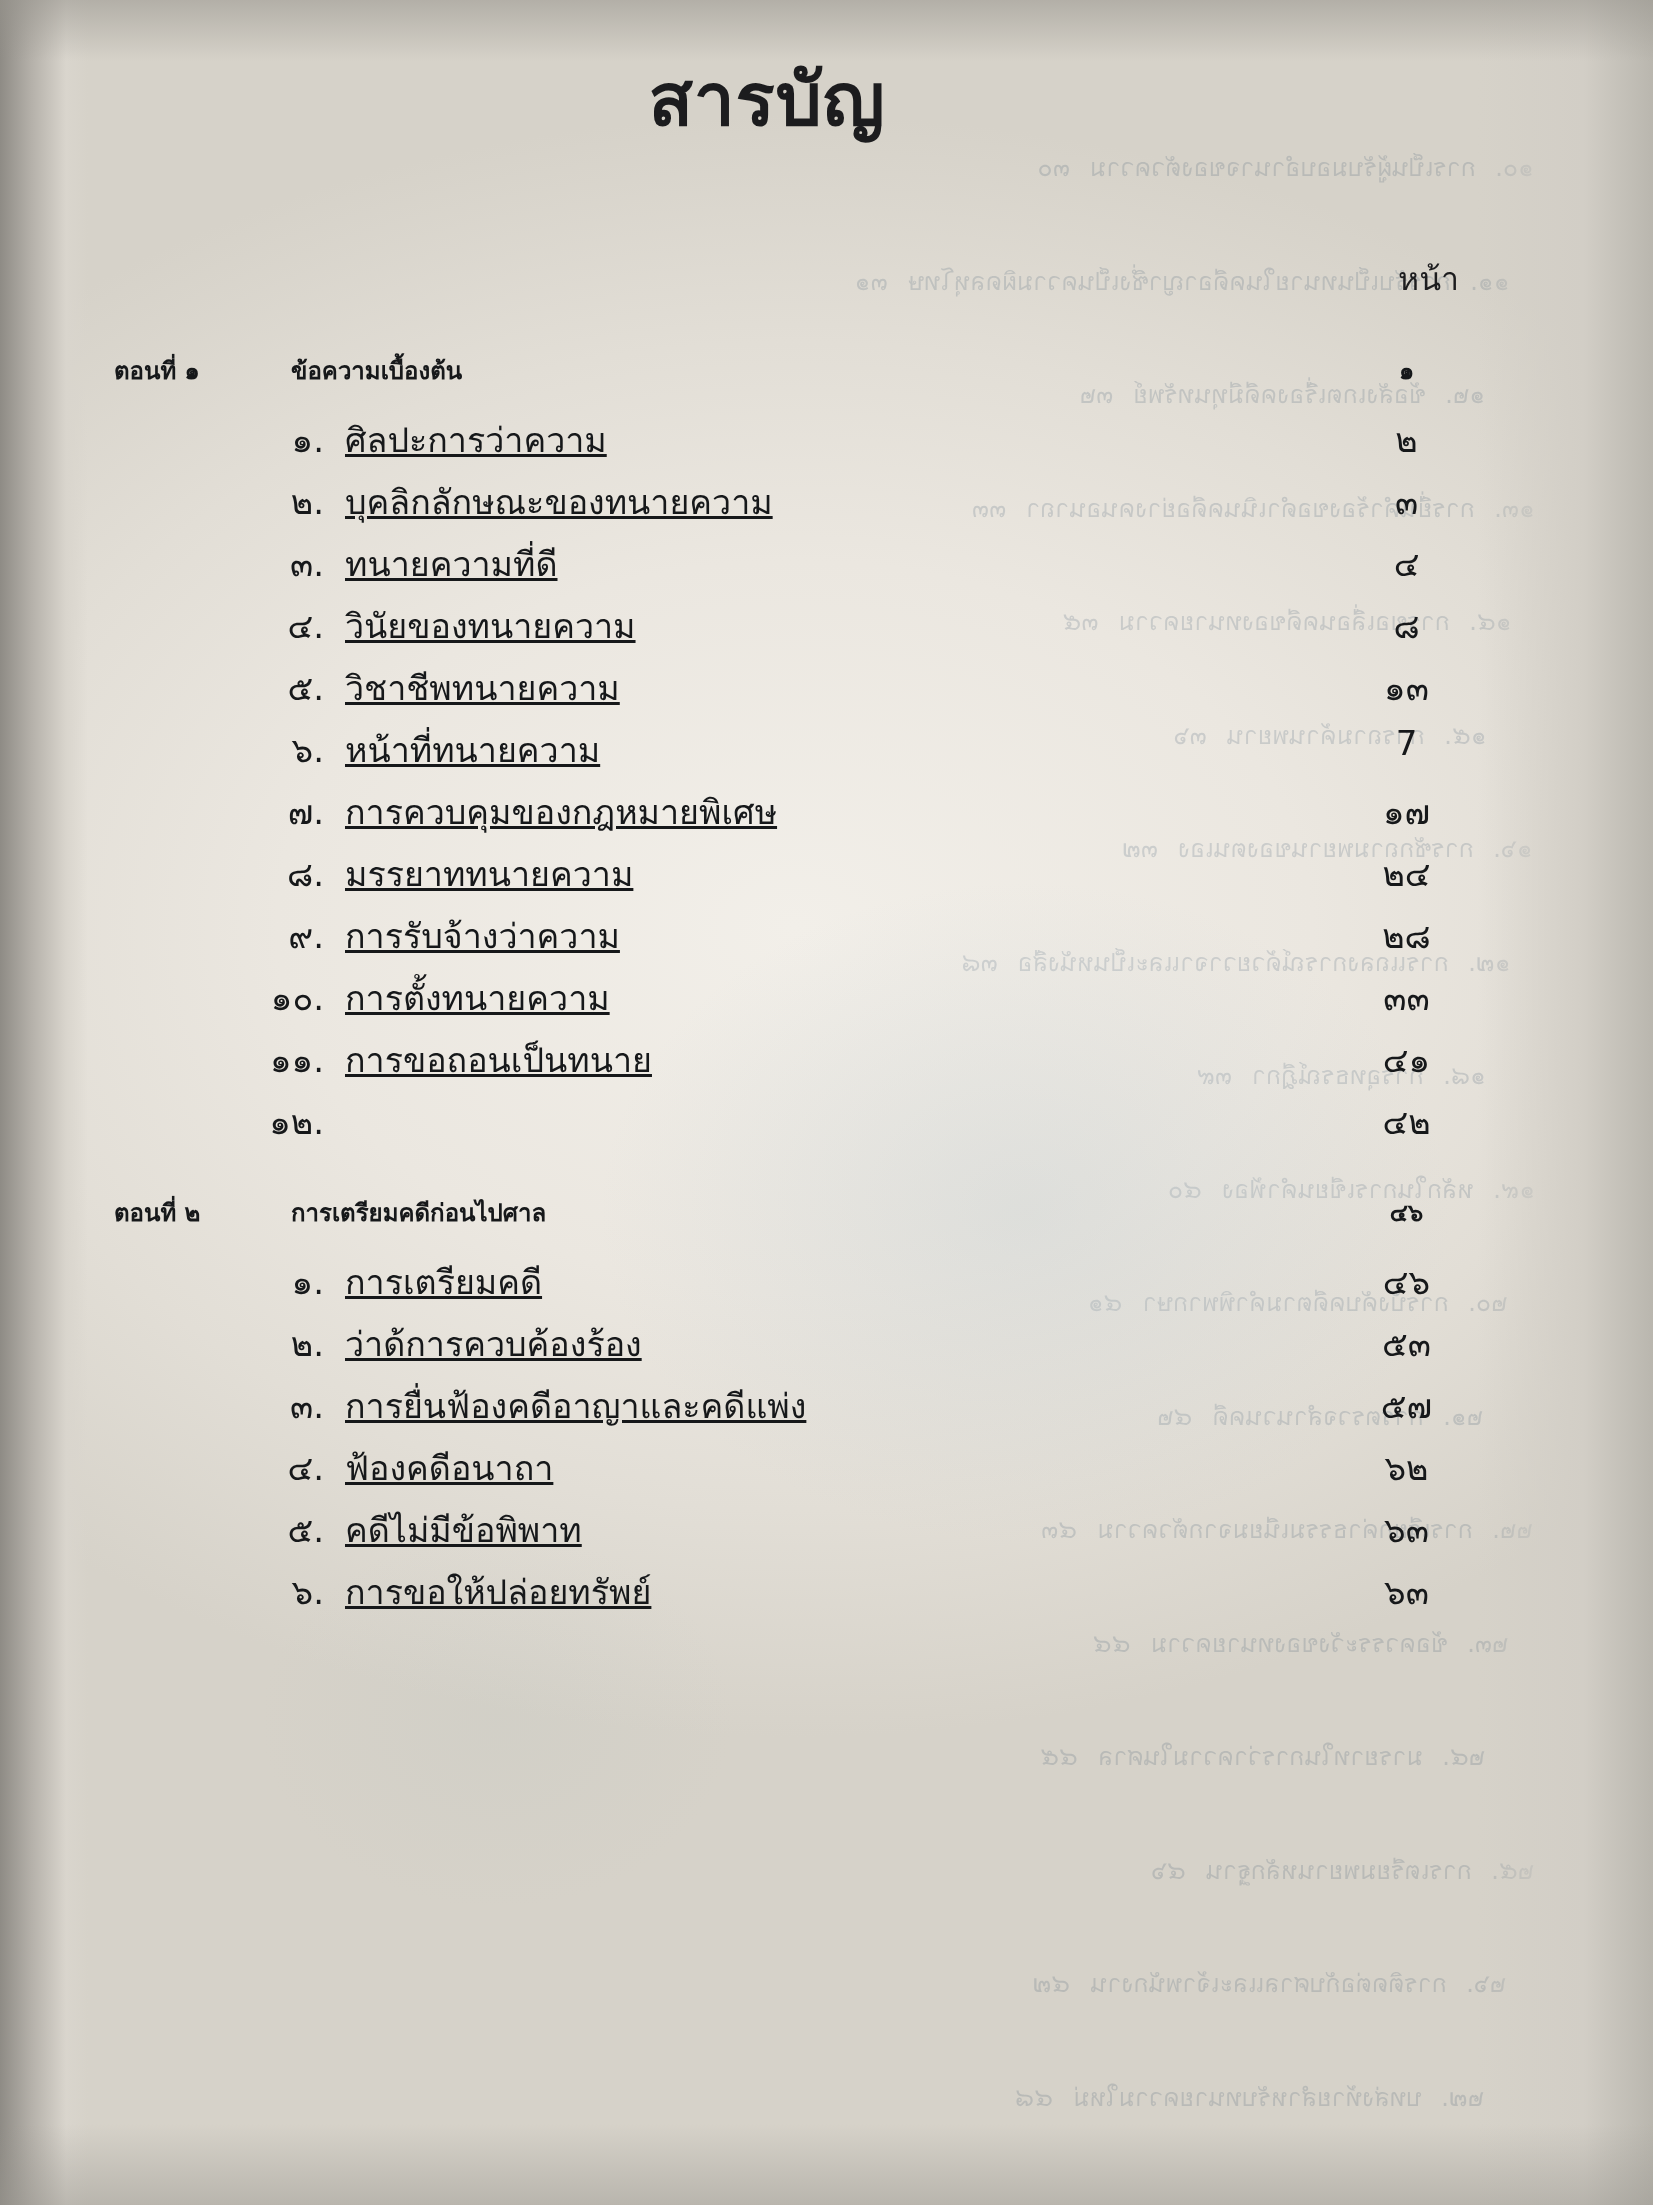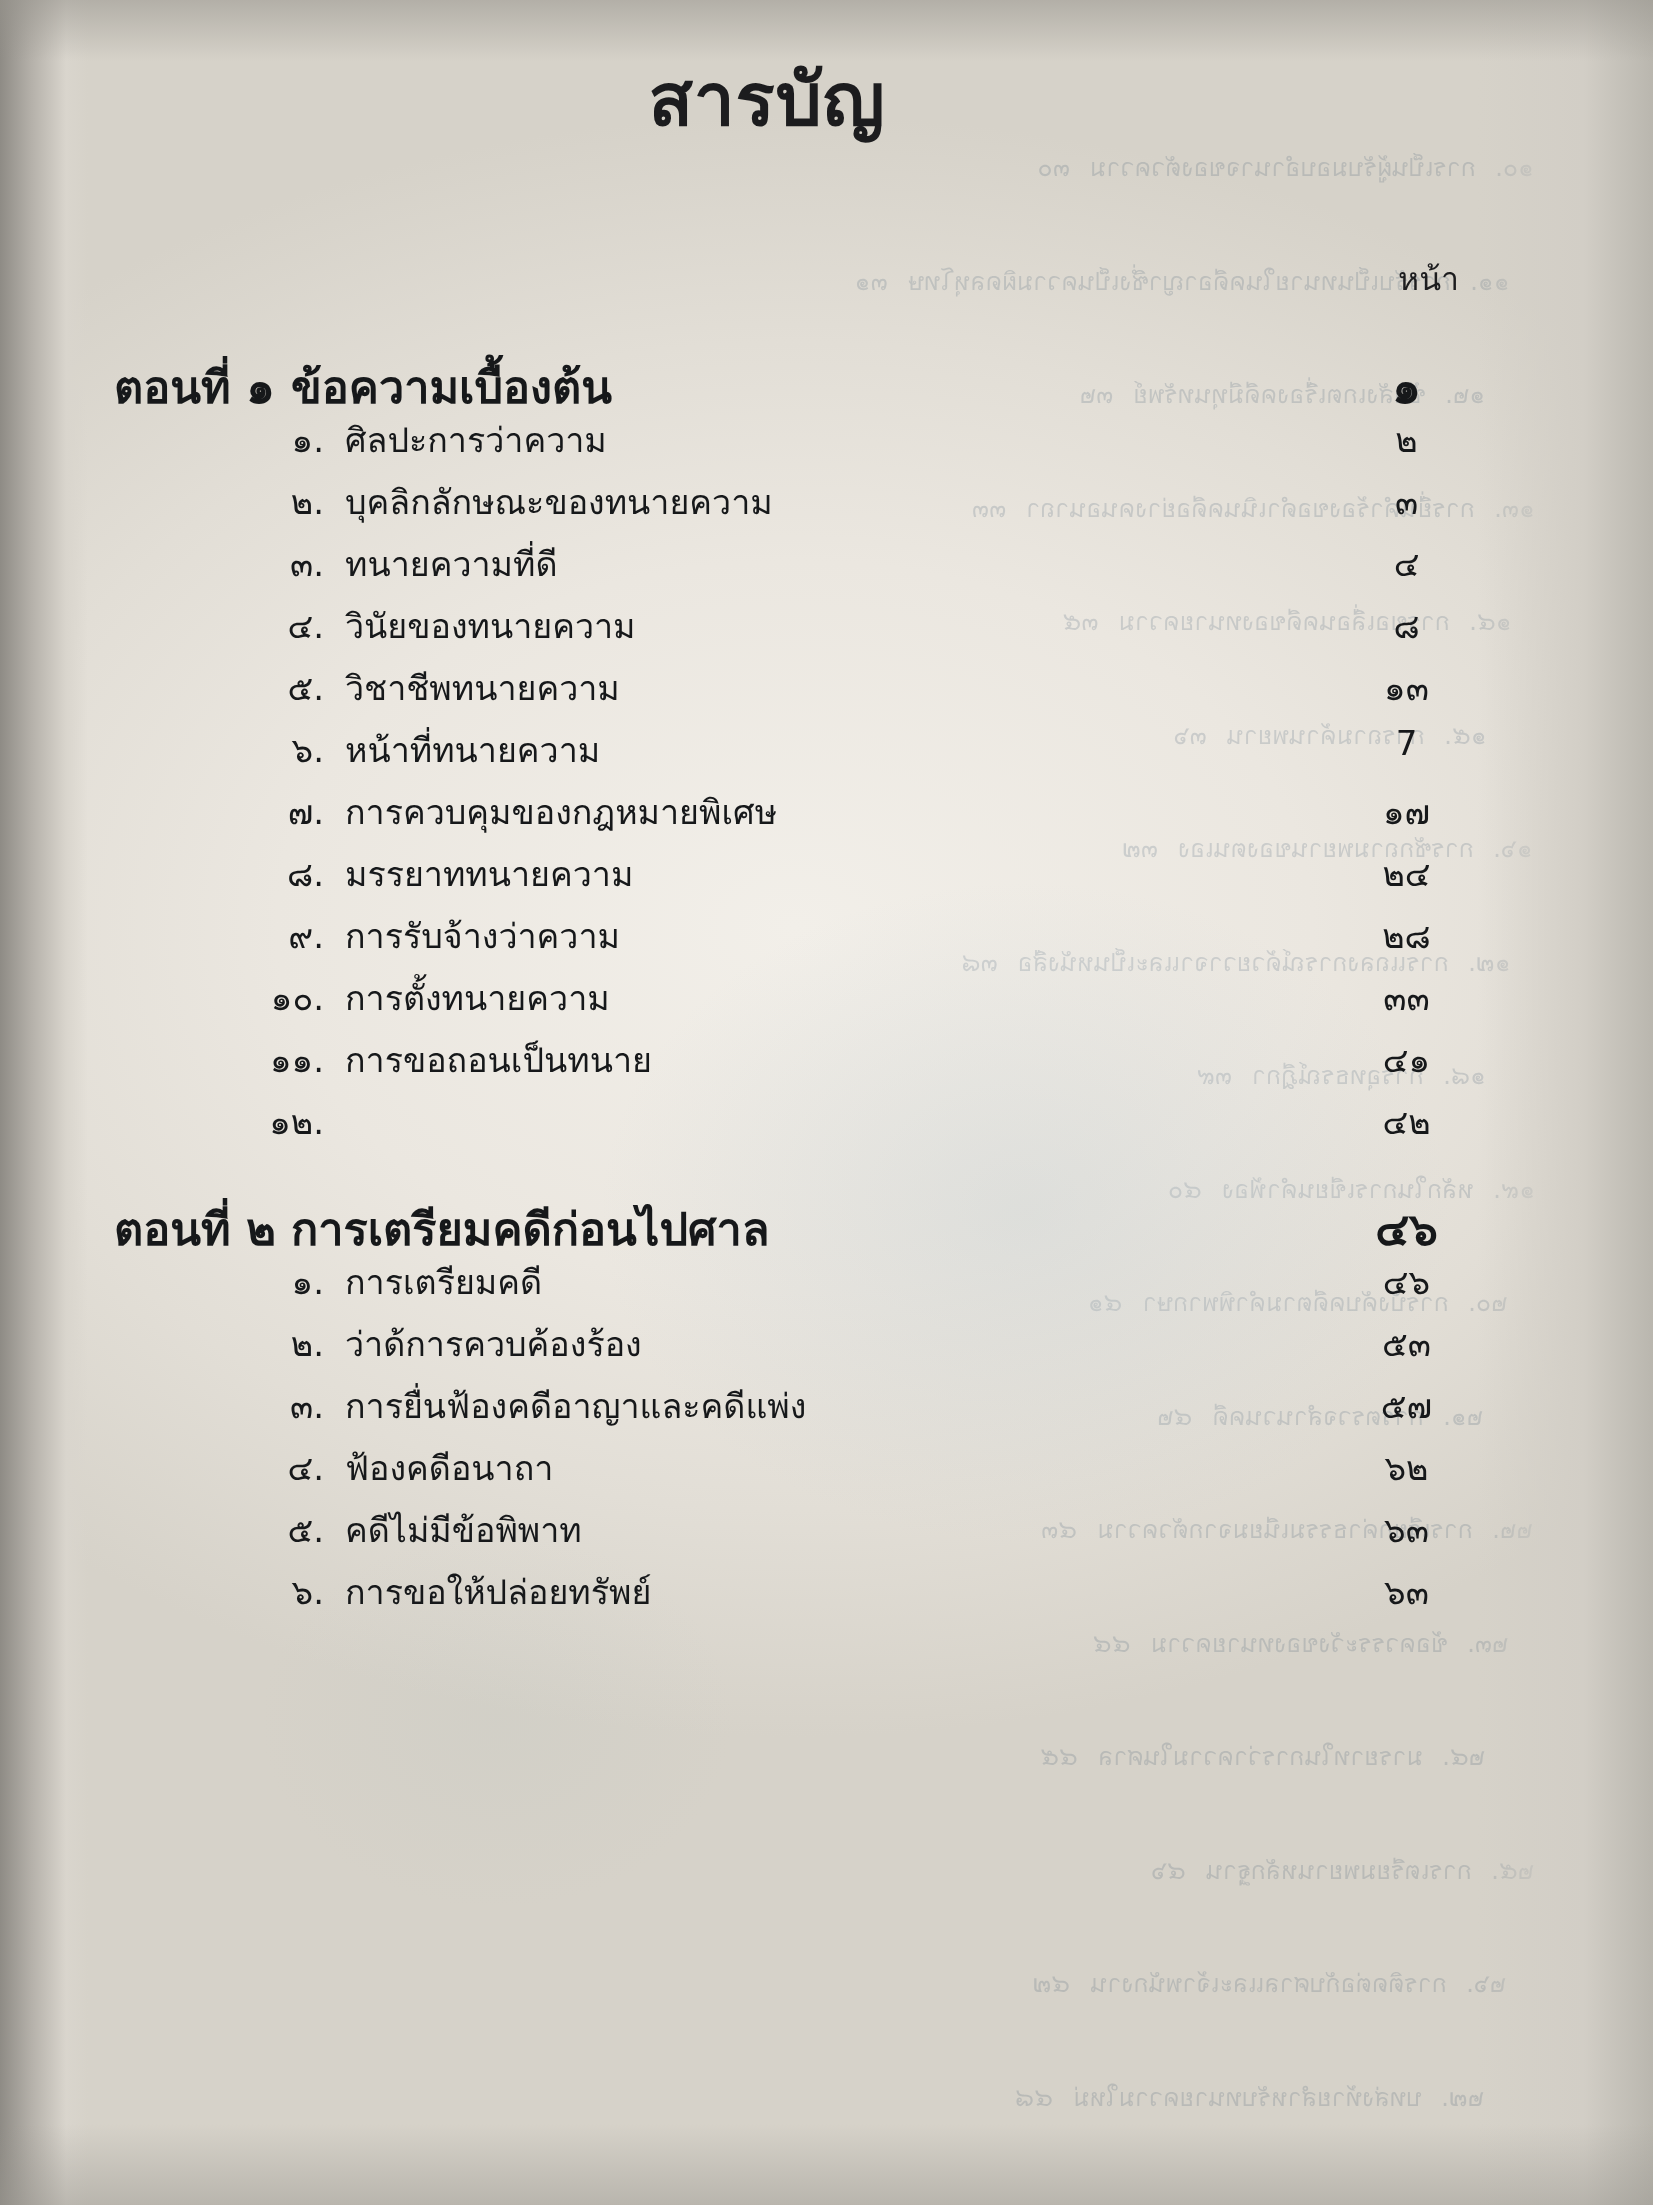--- a/index.html
+++ b/index.html
@@ -110,21 +110,21 @@
   }
   .row {
     position: relative;
     height: 62px;
     display: flex;
     align-items: baseline;
     color: #16181a;
   }
   .row.section {
     font-weight: 700;
-    font-size: 45px;
+    font-size: 24px;
   }
   .row.item {
     font-size: 34px;
   }
   .sec-label {
     position: absolute;
     left: 114px;
     white-space: nowrap;
   }
   .sec-title {
@@ -136,20 +136,21 @@
     position: absolute;
     left: 223px;
     width: 101px;
     text-align: right;
     white-space: nowrap;
   }
   .label {
     position: absolute;
     left: 345px;
     white-space: nowrap;
+    text-decoration: underline;
   }
   .pageno {
     position: absolute;
     right: 197px;
     width: 101px;
     text-align: center;
     white-space: nowrap;
   }
   .row.section .pageno { font-weight: 700; }
   .gap { height: 36px; }

